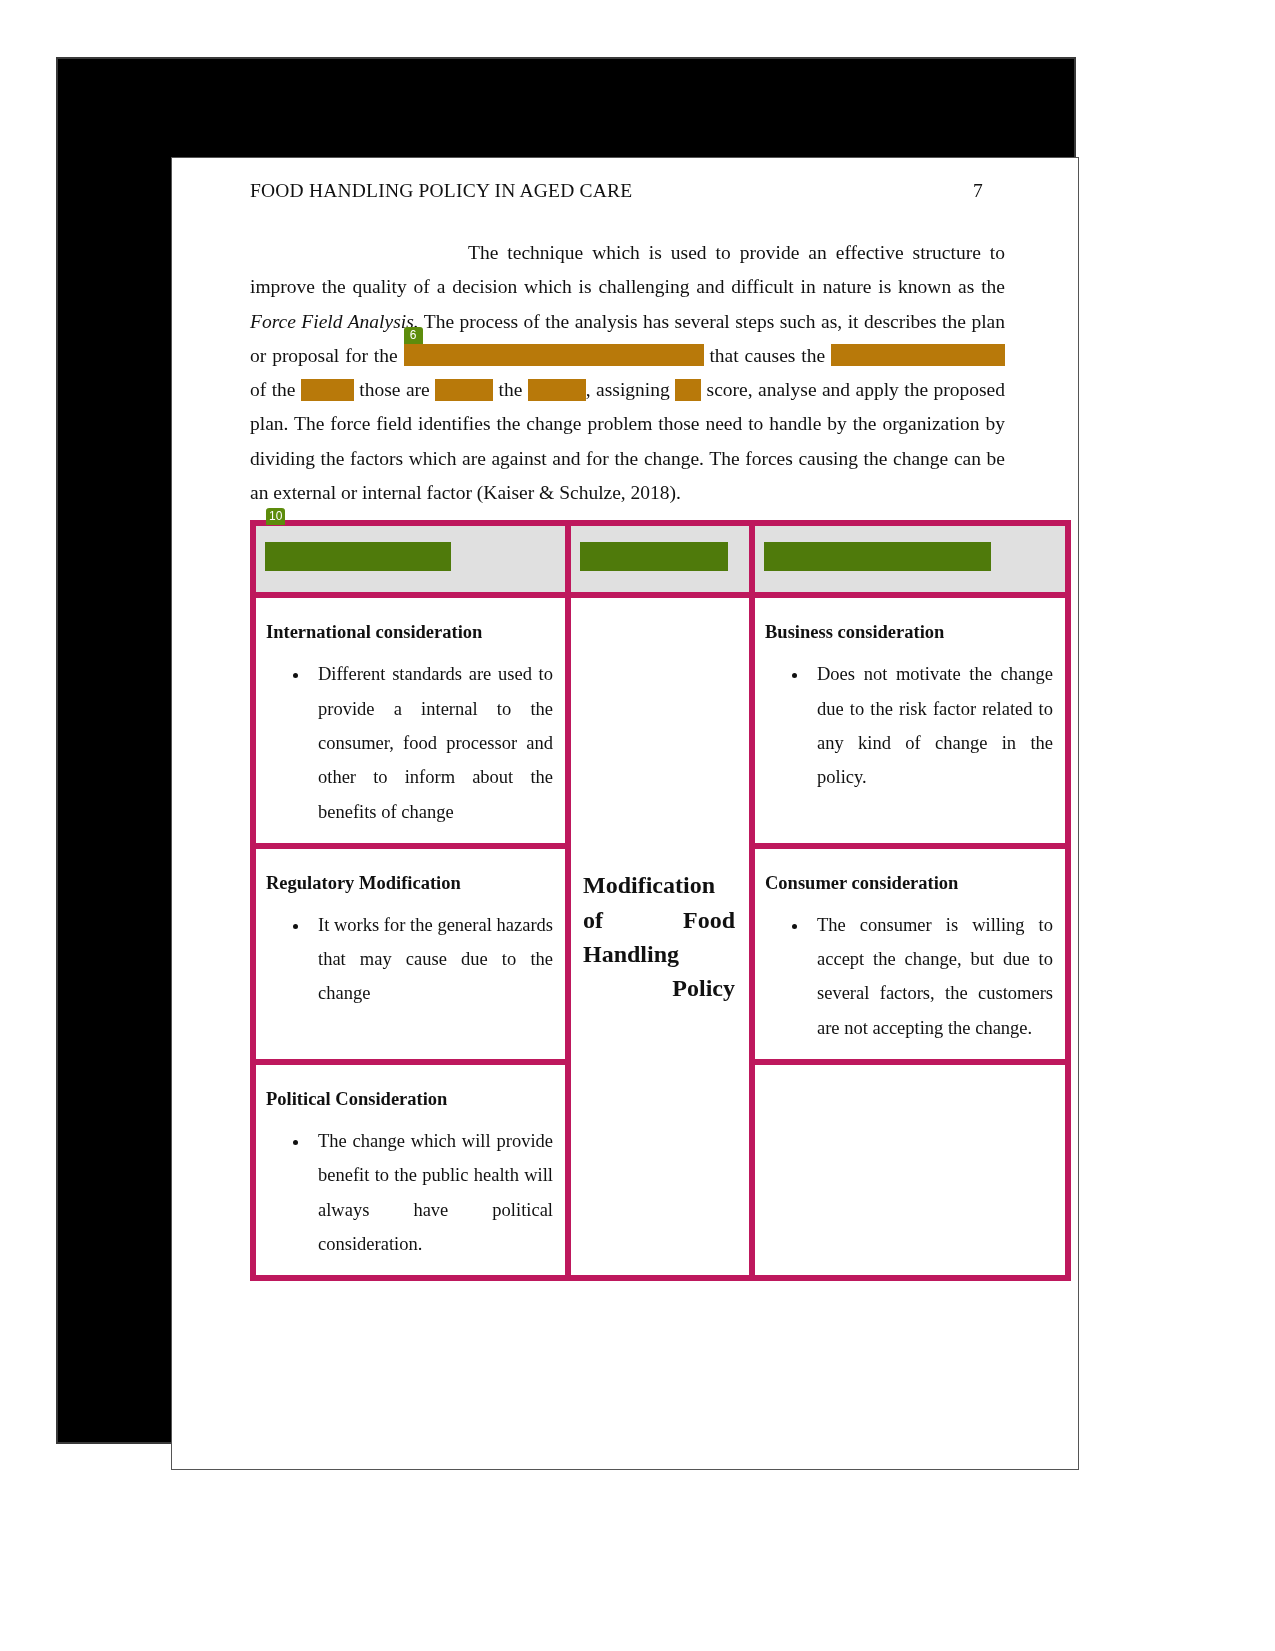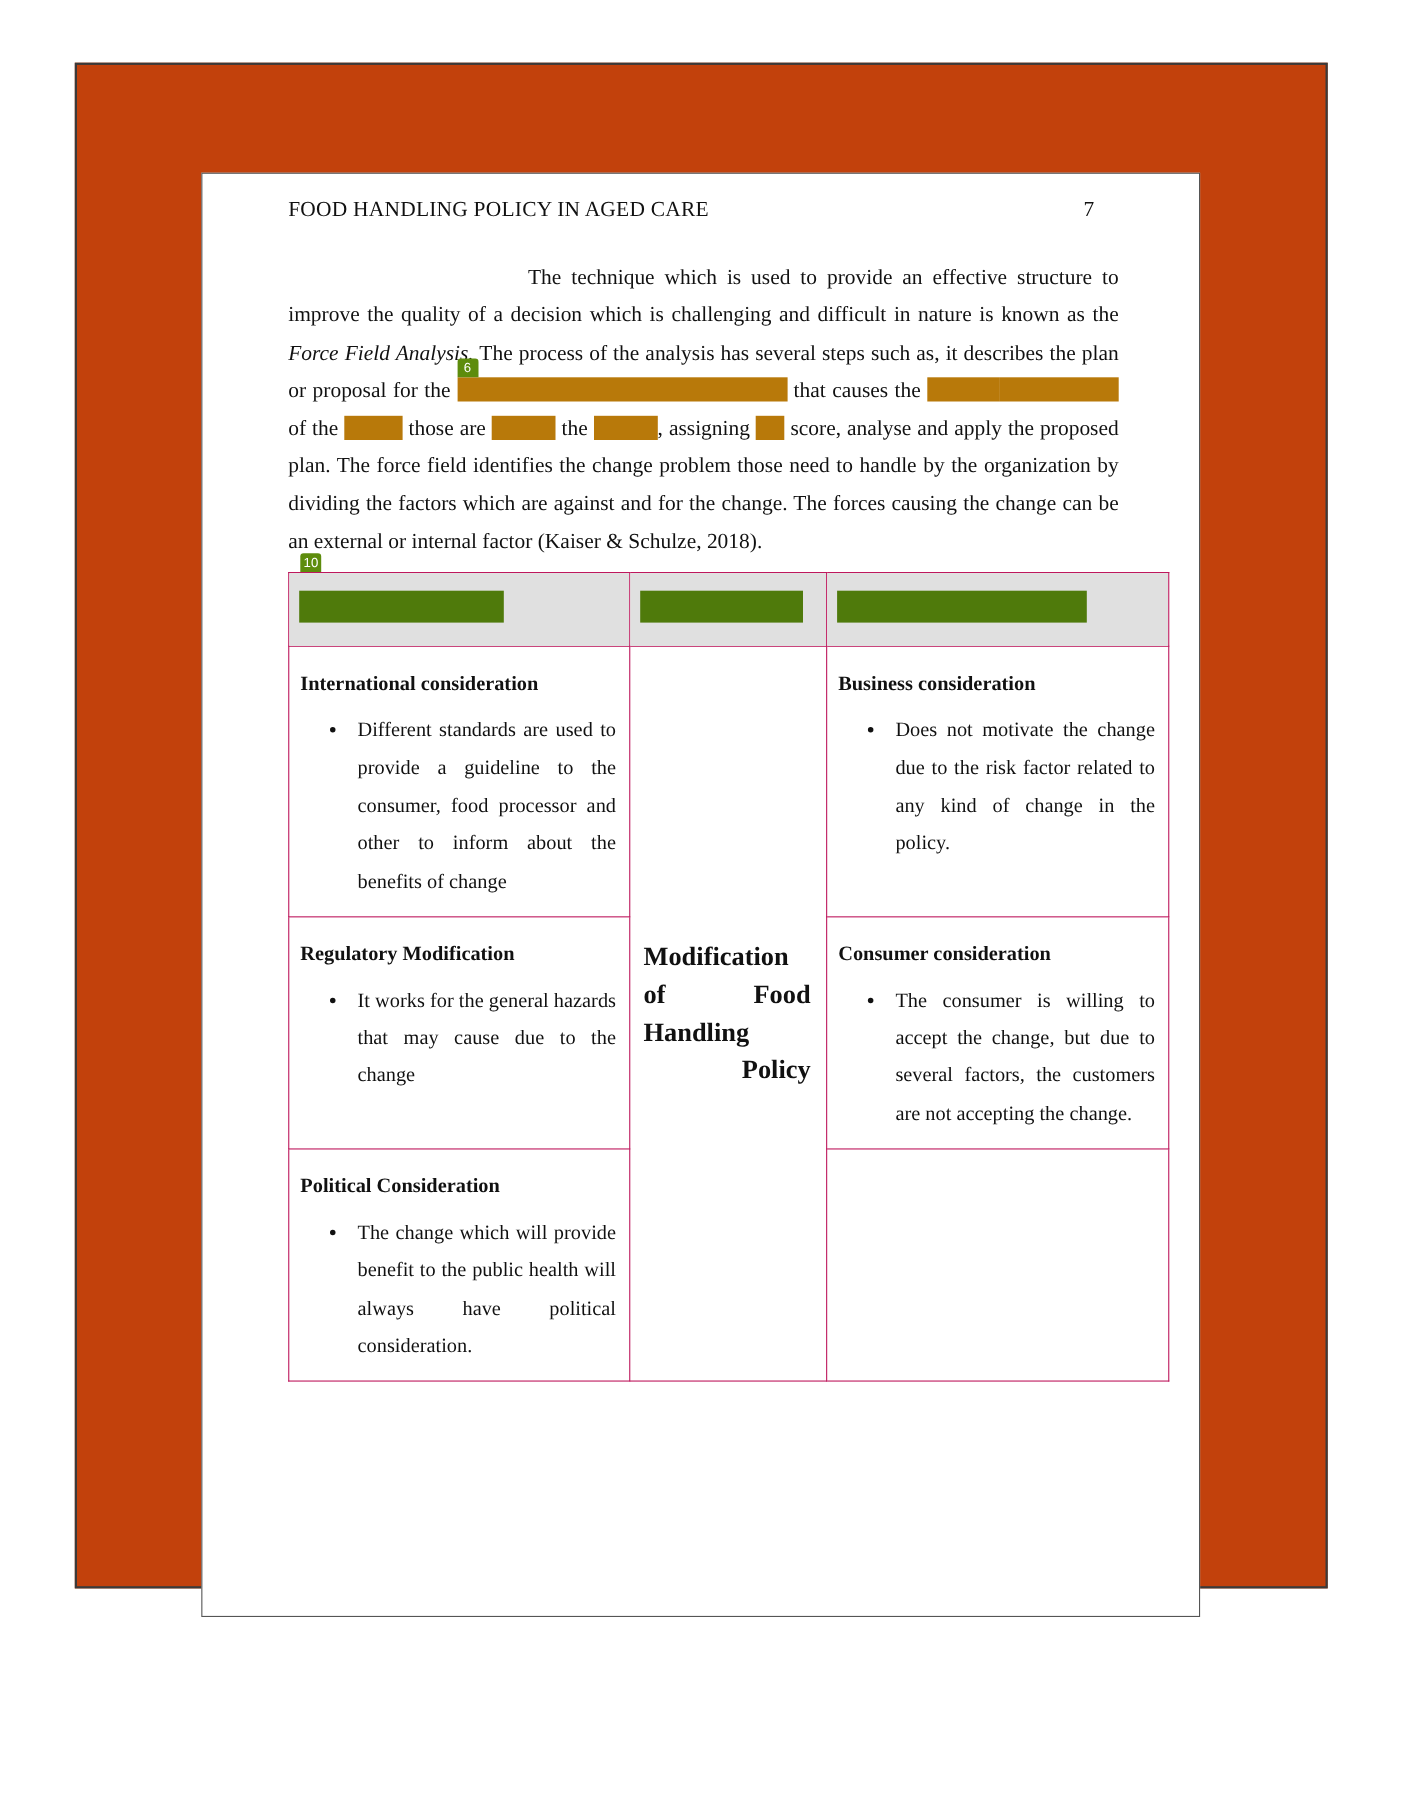--- a/index.html
+++ b/index.html
@@ -12,26 +12,26 @@
     height: 1651px;
     font-family: "Liberation Serif", "DejaVu Serif", serif;
     color: #111111;
     position: relative;
     overflow: hidden;
   }
 
   
   .scan-page {
     position: absolute;
-    left: 68px;
+    left: 56px;
     top: 57px;
-    width: 1139px;
+    width: 1020px;
     height: 1387px;
     border: 2px solid #3a3a3a;
-    background: #c2410c;
+    background: #000000;
     box-sizing: border-box;
   }
 
   
   .doc-frame {
     position: absolute;
     left: 113px;
     top: 98px;
     width: 908px;
     height: 1313px;
@@ -106,21 +106,21 @@
 
   
   .ffa-table {
     border-collapse: collapse;
     width: 797px;
     margin-top: 8px;
     table-layout: fixed;
     position: relative;
   }
   .ffa-table td {
-    border: 1px solid #be185d;
+    border: 6px solid #be185d;
     vertical-align: top;
     padding: 0;
   }
   .hdr-cell {
     background: #e0e0e0;
     height: 66px;
     position: relative;
     padding: 0 !important;
   }
   .greenbar {
@@ -208,21 +208,21 @@
           </td>
           <td class="hdr-cell" style="width:310px">
             <span class="greenbar gb-3"></span>
           </td>
         </tr>
         <tr>
           <td>
             <div class="cell-pad">
               <div class="cell-title">International consideration</div>
               <ul class="bullets">
-                <li>Different standards are used to provide a guideline to the consumer, food processor and other to inform about the benefits of change</li>
+                <li>Different standards are used to provide a internal to the consumer, food processor and other to inform about the benefits of change</li>
               </ul>
             </div>
           </td>
           <td class="mid-cell" rowspan="3">
             <div class="mid-text">
               <span>Modification of</span>
               <span>Food Handling</span>
               <span class="lastline">Policy</span>
             </div>
           </td>

